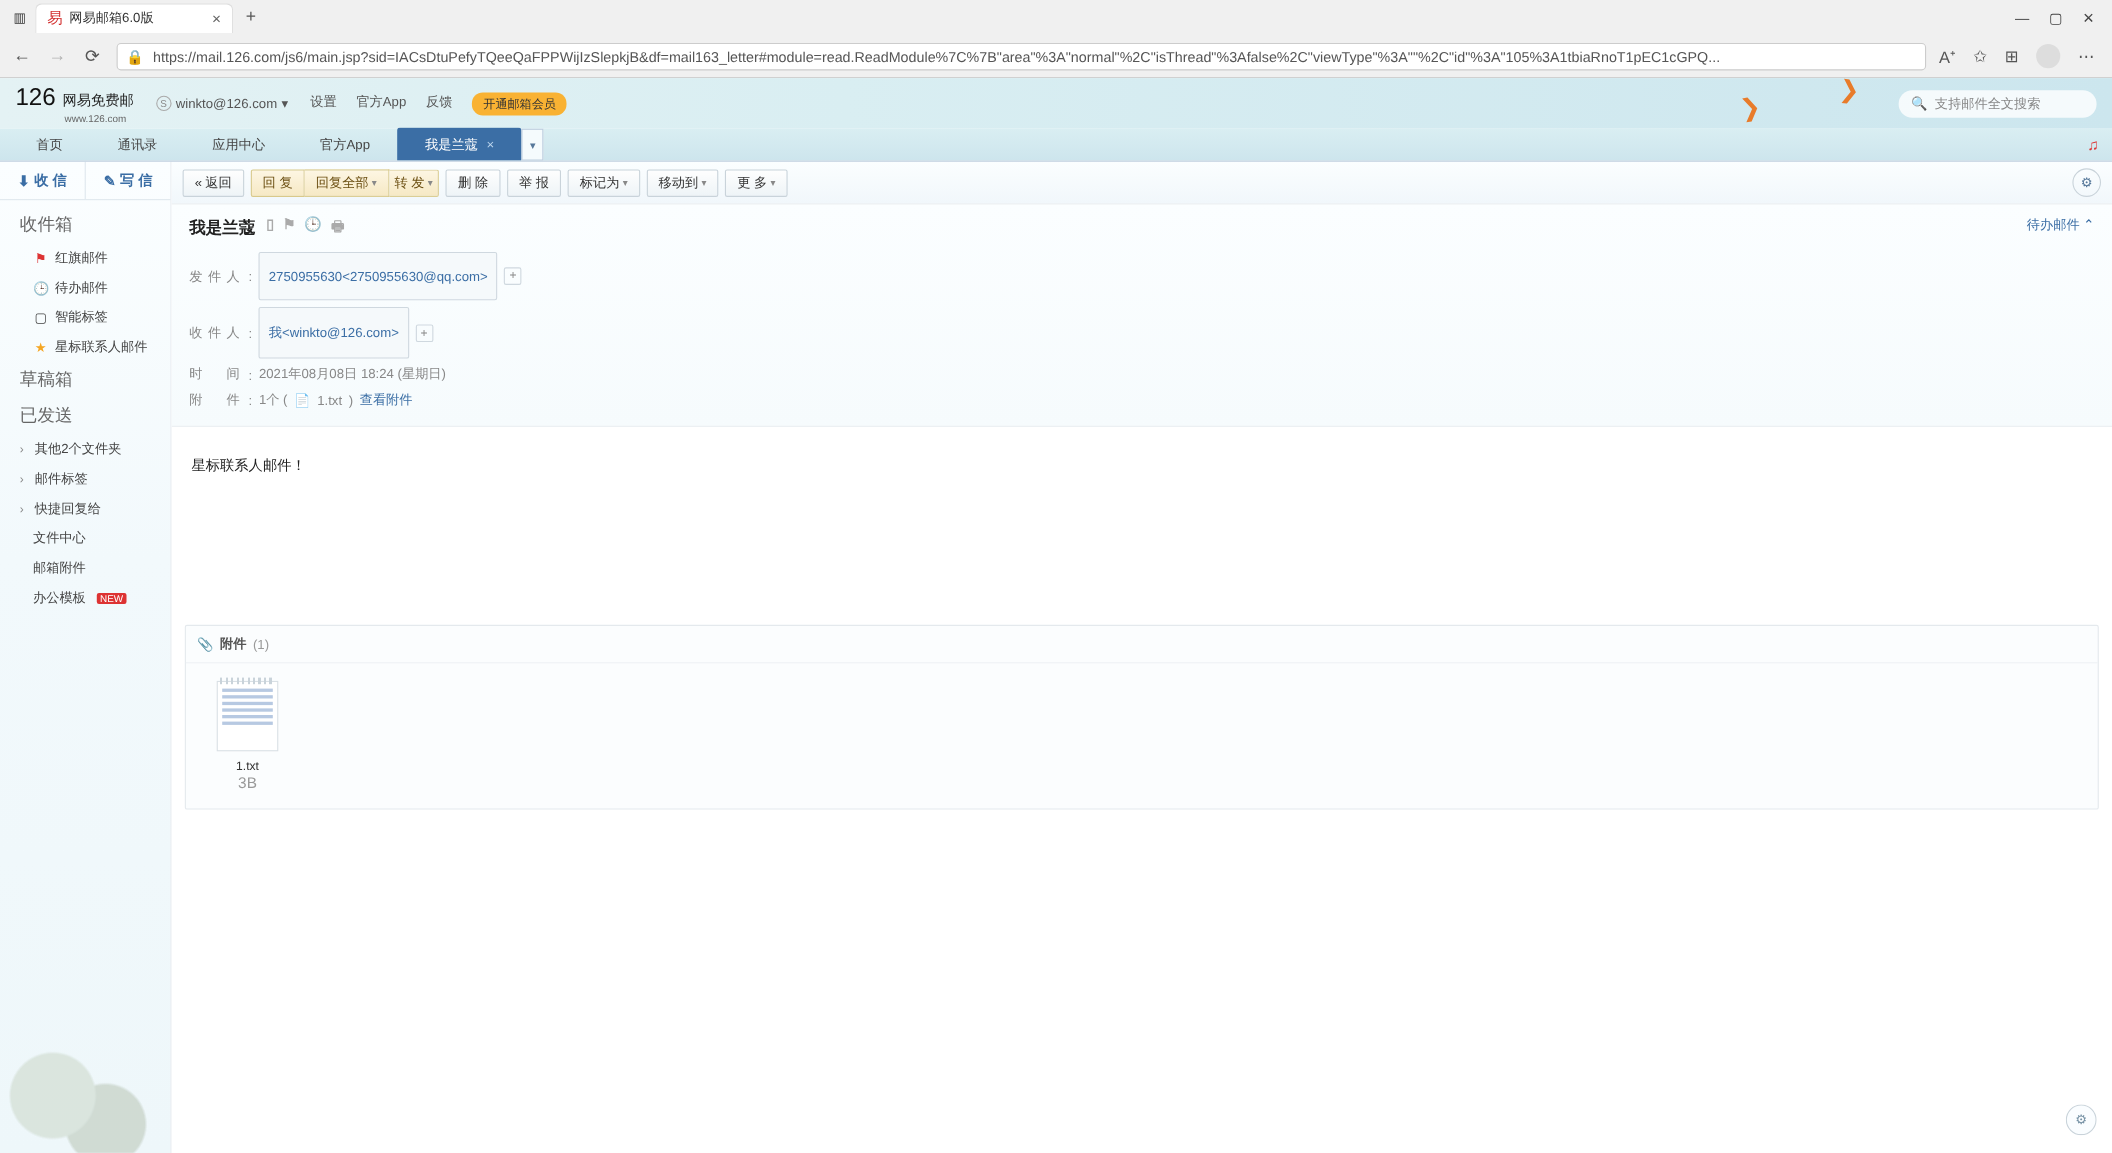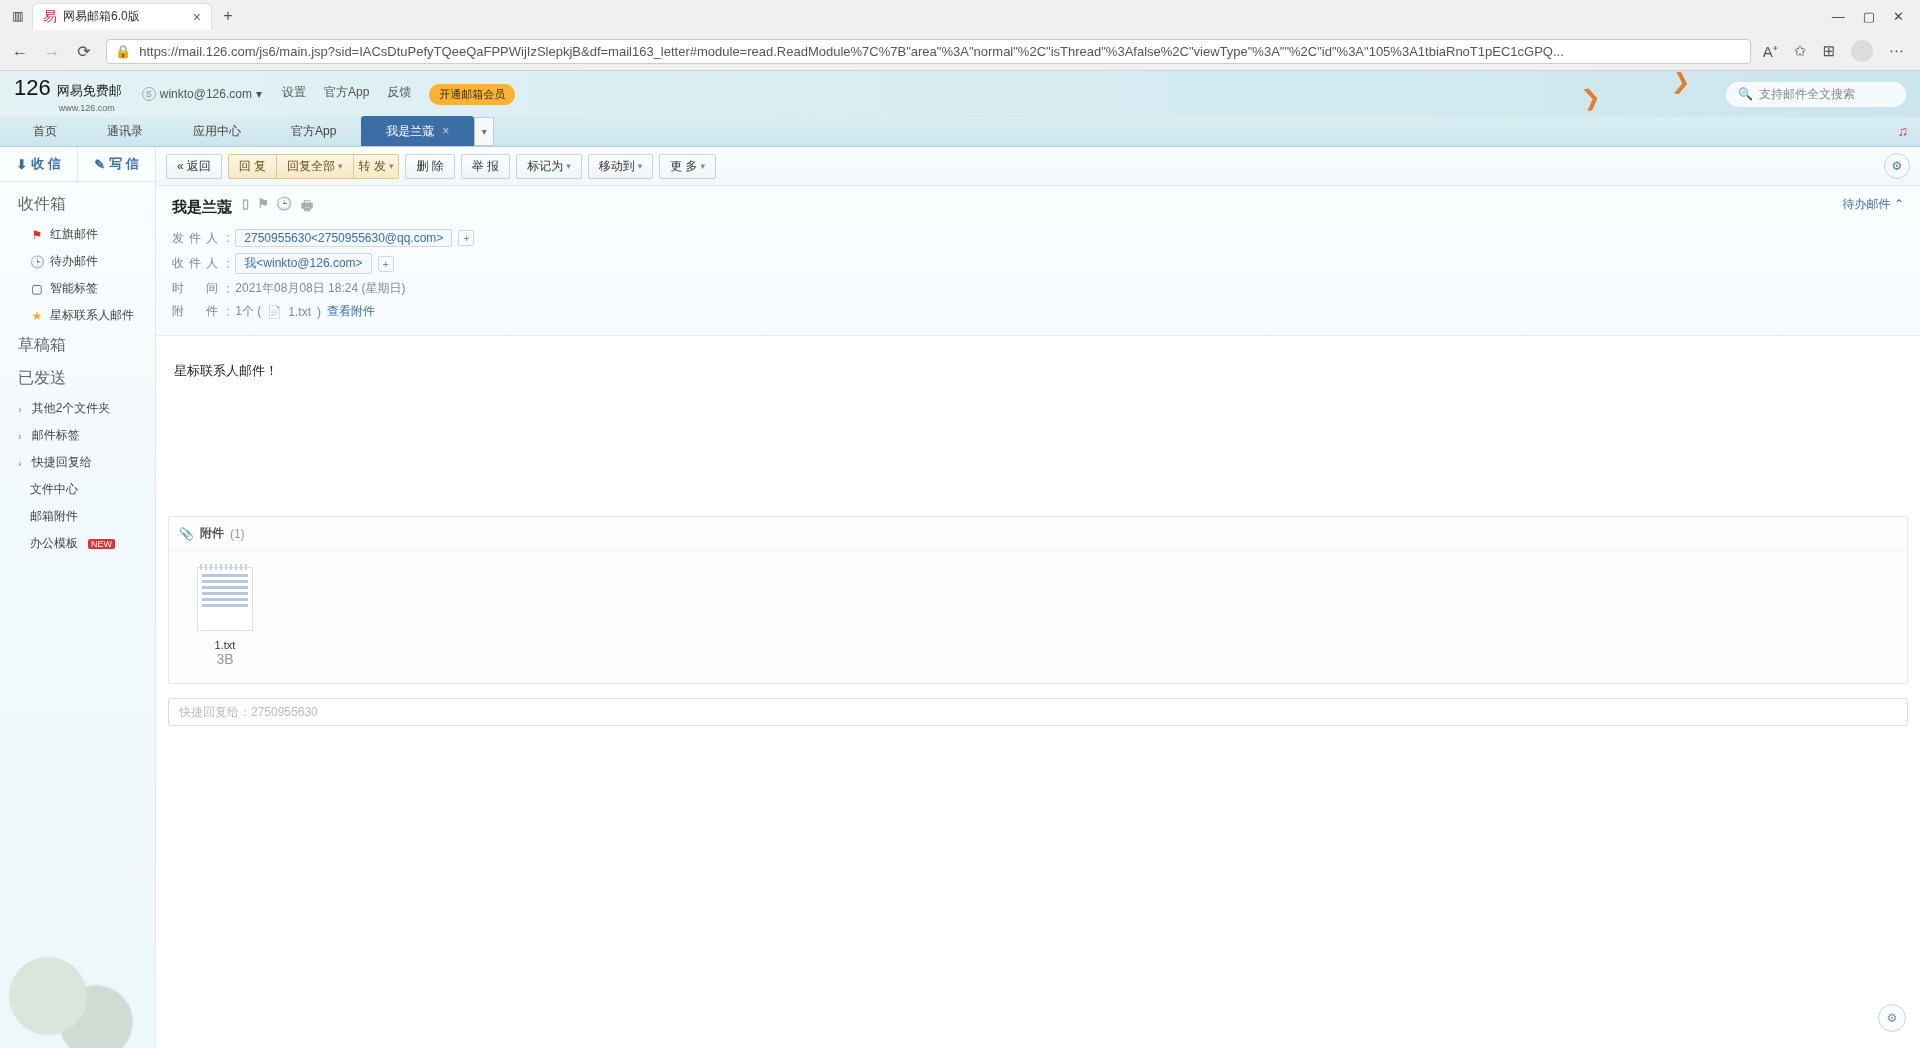--- a/index.html
+++ b/index.html
@@ -71,21 +71,21 @@
 .tbtn .dd { font-size:9px; color:#888;}
 .tool-spacer{flex:1;}
 .gear { width:26px; height:26px; border:1px solid #c9d3da; border-radius:50%; display:flex; align-items:center; justify-content:center; color:#56789a;}
 
 
 .msg-hdr { padding: 10px 16px 12px; border-bottom: 1px solid #e8edf1; background: linear-gradient(#fbfeff,#f6fbfd); position:relative;}
 .msg-subject { font-size: 15px; font-weight: 600; color: #222; display:flex; align-items:center; gap:10px; margin-bottom: 8px;}
 .subj-icons { color:#aaa; font-size:13px; display:flex; gap:8px;}
 .meta-row { display: flex; align-items: center; gap: 6px; font-size: 12px; color: #888; padding: 3px 0; }
 .meta-label { width: 48px; text-align: justify; text-align-last: justify; letter-spacing: 2px; }
-.chip { border: 1px solid #cfd8df; background: #f5f9fb; padding: 1px 8px; border-radius: 2px; color: #3b6ea5; }
+.chip { border: 1px solid #cfd8df; background: #f5f9fb; padding: 14px 8px; border-radius: 2px; color: #3b6ea5; }
 .chip-add { border:1px solid #cfd8df; width:16px; height:16px; display:inline-flex; align-items:center; justify-content:center; color:#888; font-size:11px; border-radius:2px;}
 .simple-link { position:absolute; right:16px; top:10px; color:#3b6ea5; font-size:12px;}
 
 
 .msg-body { padding: 26px 18px; font-size: 13px; color: #222; min-height: 180px; }
 
 
 .attach-panel { margin: 0 12px 14px; border: 1px solid #e4e9ed; border-radius: 2px; background:#fbfdfe;}
 .attach-hd { padding: 8px 10px; border-bottom: 1px solid #eef2f5; color:#555; display:flex; align-items:center; gap:6px;}
 .attach-hd .cnt { color:#999; }
@@ -295,20 +295,17 @@
               <div class="att-line"></div>
               <div class="att-line"></div>
               <div class="att-line"></div>
           </div>
           <div class="att-name">1.txt</div>
           <div class="att-size">3B</div>
         </div>
       </div>
     </div>
 
-    <div class="quick-reply">
-      <input class="qr-input" placeholder="快捷回复给：2750955630" style="">
-    </div>
   </div>
 </div>
 
 <div class="bg-deco"></div>
 <div class="float-gear">⚙</div>
 
 </body></html>

